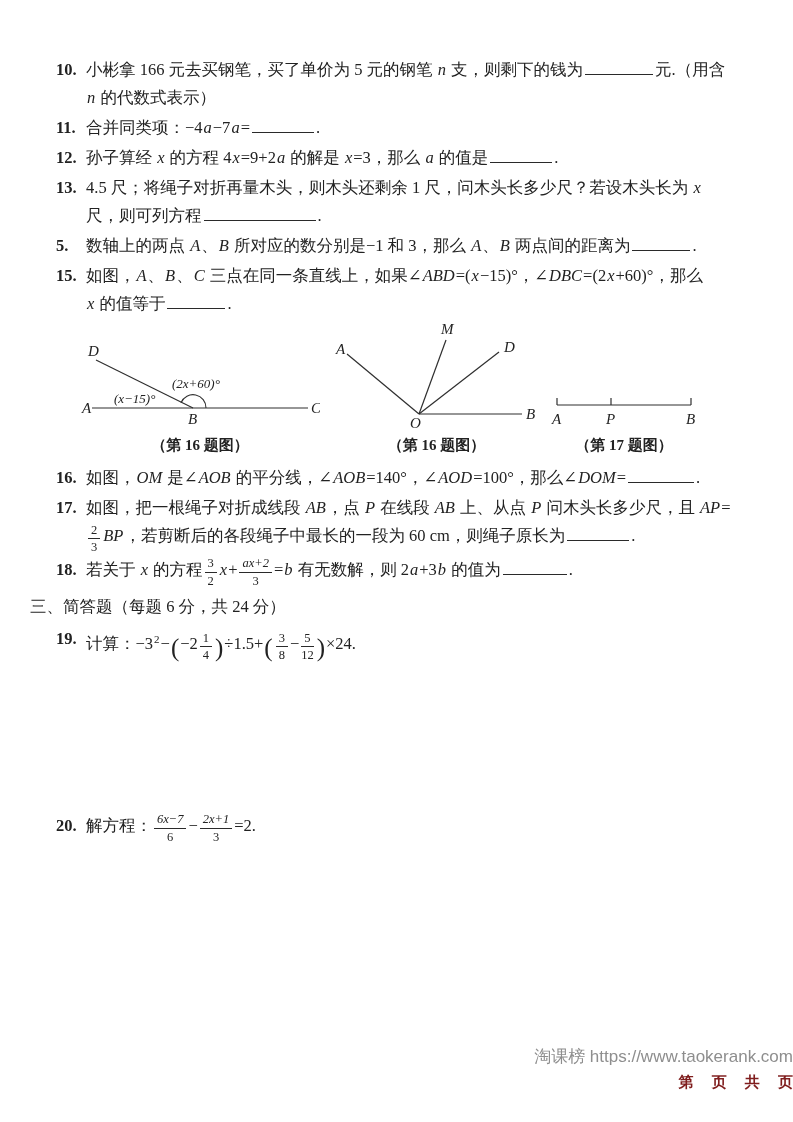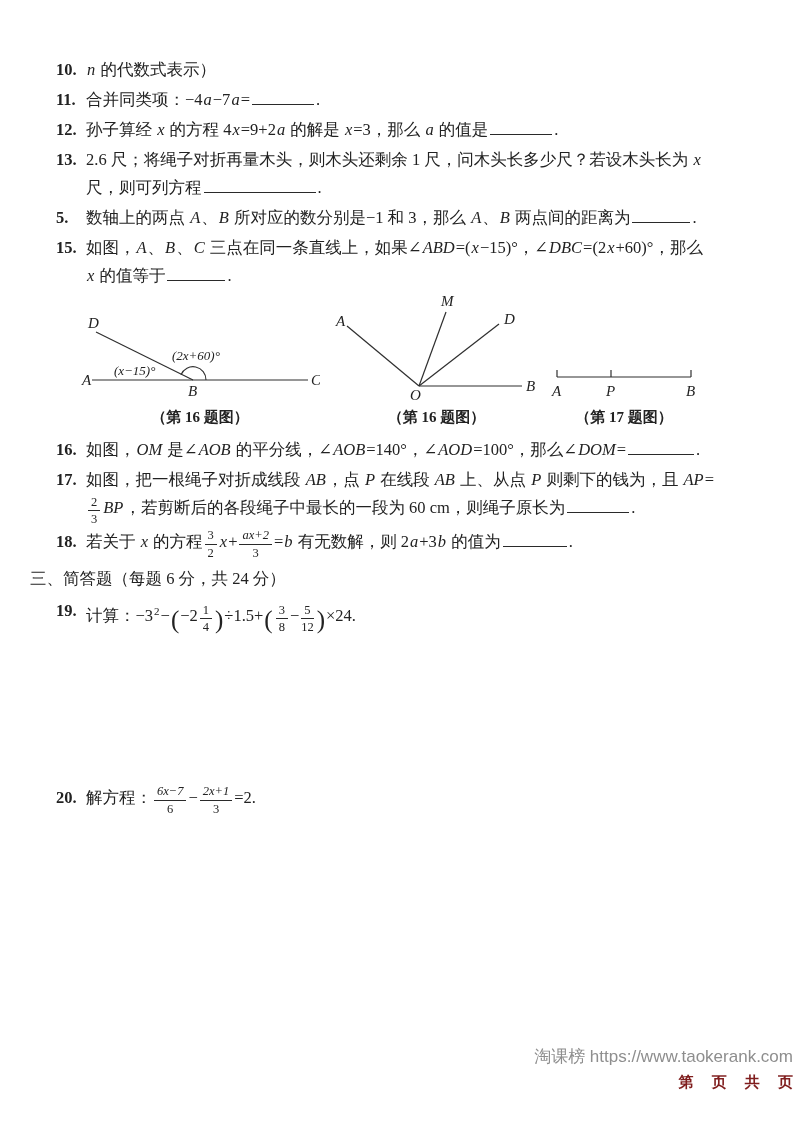--- a/index.html
+++ b/index.html
@@ -42,39 +42,40 @@
 </head>
 <body>
 
 <div class="page">
   <div class="content">
 
     <div id="list-top">
         <div class="q">
           <span class="qn">10.</span>
           <div class="qb">
+            <div class="ql"><span class="t">小彬拿 166 元去买钢笔，买了单价为 5 元的钢笔 </span><span class="mv">n</span><span class="t"> 支，则剩下的钱为</span><span class="blank" style="width: 68px;"></span><span class="t">元.（用含</span></div>
             <div class="ql"><span class="mv">n</span><span class="t"> 的代数式表示）</span></div>
           </div>
         </div>
         <div class="q">
           <span class="qn">11.</span>
           <div class="qb">
             <div class="ql"><span class="t">合并同类项：−4</span><span class="mv">a</span><span class="t">−7</span><span class="mv">a</span><span class="t">=</span><span class="blank" style="width: 62px;"></span><span class="t">.</span></div>
           </div>
         </div>
         <div class="q">
           <span class="qn">12.</span>
           <div class="qb">
             <div class="ql"><span class="t">孙子算经 </span><span class="mv">x</span><span class="t"> 的方程 4</span><span class="mv">x</span><span class="t">=9+2</span><span class="mv">a</span><span class="t"> 的解是 </span><span class="mv">x</span><span class="t">=3，那么 </span><span class="mv">a</span><span class="t"> 的值是</span><span class="blank" style="width: 62px;"></span><span class="t">.</span></div>
           </div>
         </div>
         <div class="q">
           <span class="qn">13.</span>
           <div class="qb">
-            <div class="ql"><span class="t">2.6 尺；将绳子对折再量木头，则木头还剩余 1 尺，问木头长多少尺？若设木头长为 </span><span class="mv">x</span></div>
+            <div class="ql"><span class="t">4.5 尺；将绳子对折再量木头，则木头还剩余 1 尺，问木头长多少尺？若设木头长为 </span><span class="mv">x</span></div>
             <div class="ql"><span class="t">尺，则可列方程</span><span class="blank" style="width: 112px;"></span><span class="t">.</span></div>
           </div>
         </div>
         <div class="q">
           <span class="qn">5.</span>
           <div class="qb">
             <div class="ql"><span class="t">数轴上的两点 </span><span class="mv">A</span><span class="t">、</span><span class="mv">B</span><span class="t"> 所对应的数分别是−1 和 3，那么 </span><span class="mv">A</span><span class="t">、</span><span class="mv">B</span><span class="t"> 两点间的距离为</span><span class="blank" style="width: 58px;"></span><span class="t">.</span></div>
           </div>
         </div>
         <div class="q">
@@ -136,21 +137,21 @@
     <div id="list-middle">
         <div class="q">
           <span class="qn">16.</span>
           <div class="qb">
             <div class="ql"><span class="t">如图，</span><span class="mv">OM</span><span class="t"> 是∠</span><span class="mv">AOB</span><span class="t"> 的平分线，∠</span><span class="mv">AOB</span><span class="t">=140°，∠</span><span class="mv">AOD</span><span class="t">=100°，那么∠</span><span class="mv">DOM</span><span class="t">=</span><span class="blank" style="width: 66px;"></span><span class="t">.</span></div>
           </div>
         </div>
         <div class="q">
           <span class="qn">17.</span>
           <div class="qb">
-            <div class="ql"><span class="t">如图，把一根绳子对折成线段 </span><span class="mv">AB</span><span class="t">，点 </span><span class="mv">P</span><span class="t"> 在线段 </span><span class="mv">AB</span><span class="t"> 上、从点 </span><span class="mv">P</span><span class="t"> 则剩下的钱为，且 </span><span class="mv">AP</span><span class="t">=</span></div>
+            <div class="ql"><span class="t">如图，把一根绳子对折成线段 </span><span class="mv">AB</span><span class="t">，点 </span><span class="mv">P</span><span class="t"> 在线段 </span><span class="mv">AB</span><span class="t"> 上、从点 </span><span class="mv">P</span><span class="t"> 问木头长多少尺，且 </span><span class="mv">AP</span><span class="t">=</span></div>
             <div class="ql"><span class="fr"><span class="fn">2</span><span class="fd">3</span></span><span class="mv">BP</span><span class="t">，若剪断后的各段绳子中最长的一段为 60 cm，则绳子原长为</span><span class="blank" style="width: 62px;"></span><span class="t">.</span></div>
           </div>
         </div>
         <div class="q">
           <span class="qn">18.</span>
           <div class="qb">
             <div class="ql"><span class="t">若关于 </span><span class="mv">x</span><span class="t"> 的方程</span><span class="fr"><span class="fn">3</span><span class="fd">2</span></span><span class="mv">x</span><span class="t">+</span><span class="fr fi"><span class="fn">ax+2</span><span class="fd">3</span></span><span class="t">=</span><span class="mv">b</span><span class="t"> 有无数解，则 2</span><span class="mv">a</span><span class="t">+3</span><span class="mv">b</span><span class="t"> 的值为</span><span class="blank" style="width: 64px;"></span><span class="t">.</span></div>
           </div>
         </div>
         <div class="sec">三、简答题（每题 6 分，共 24 分）</div>

